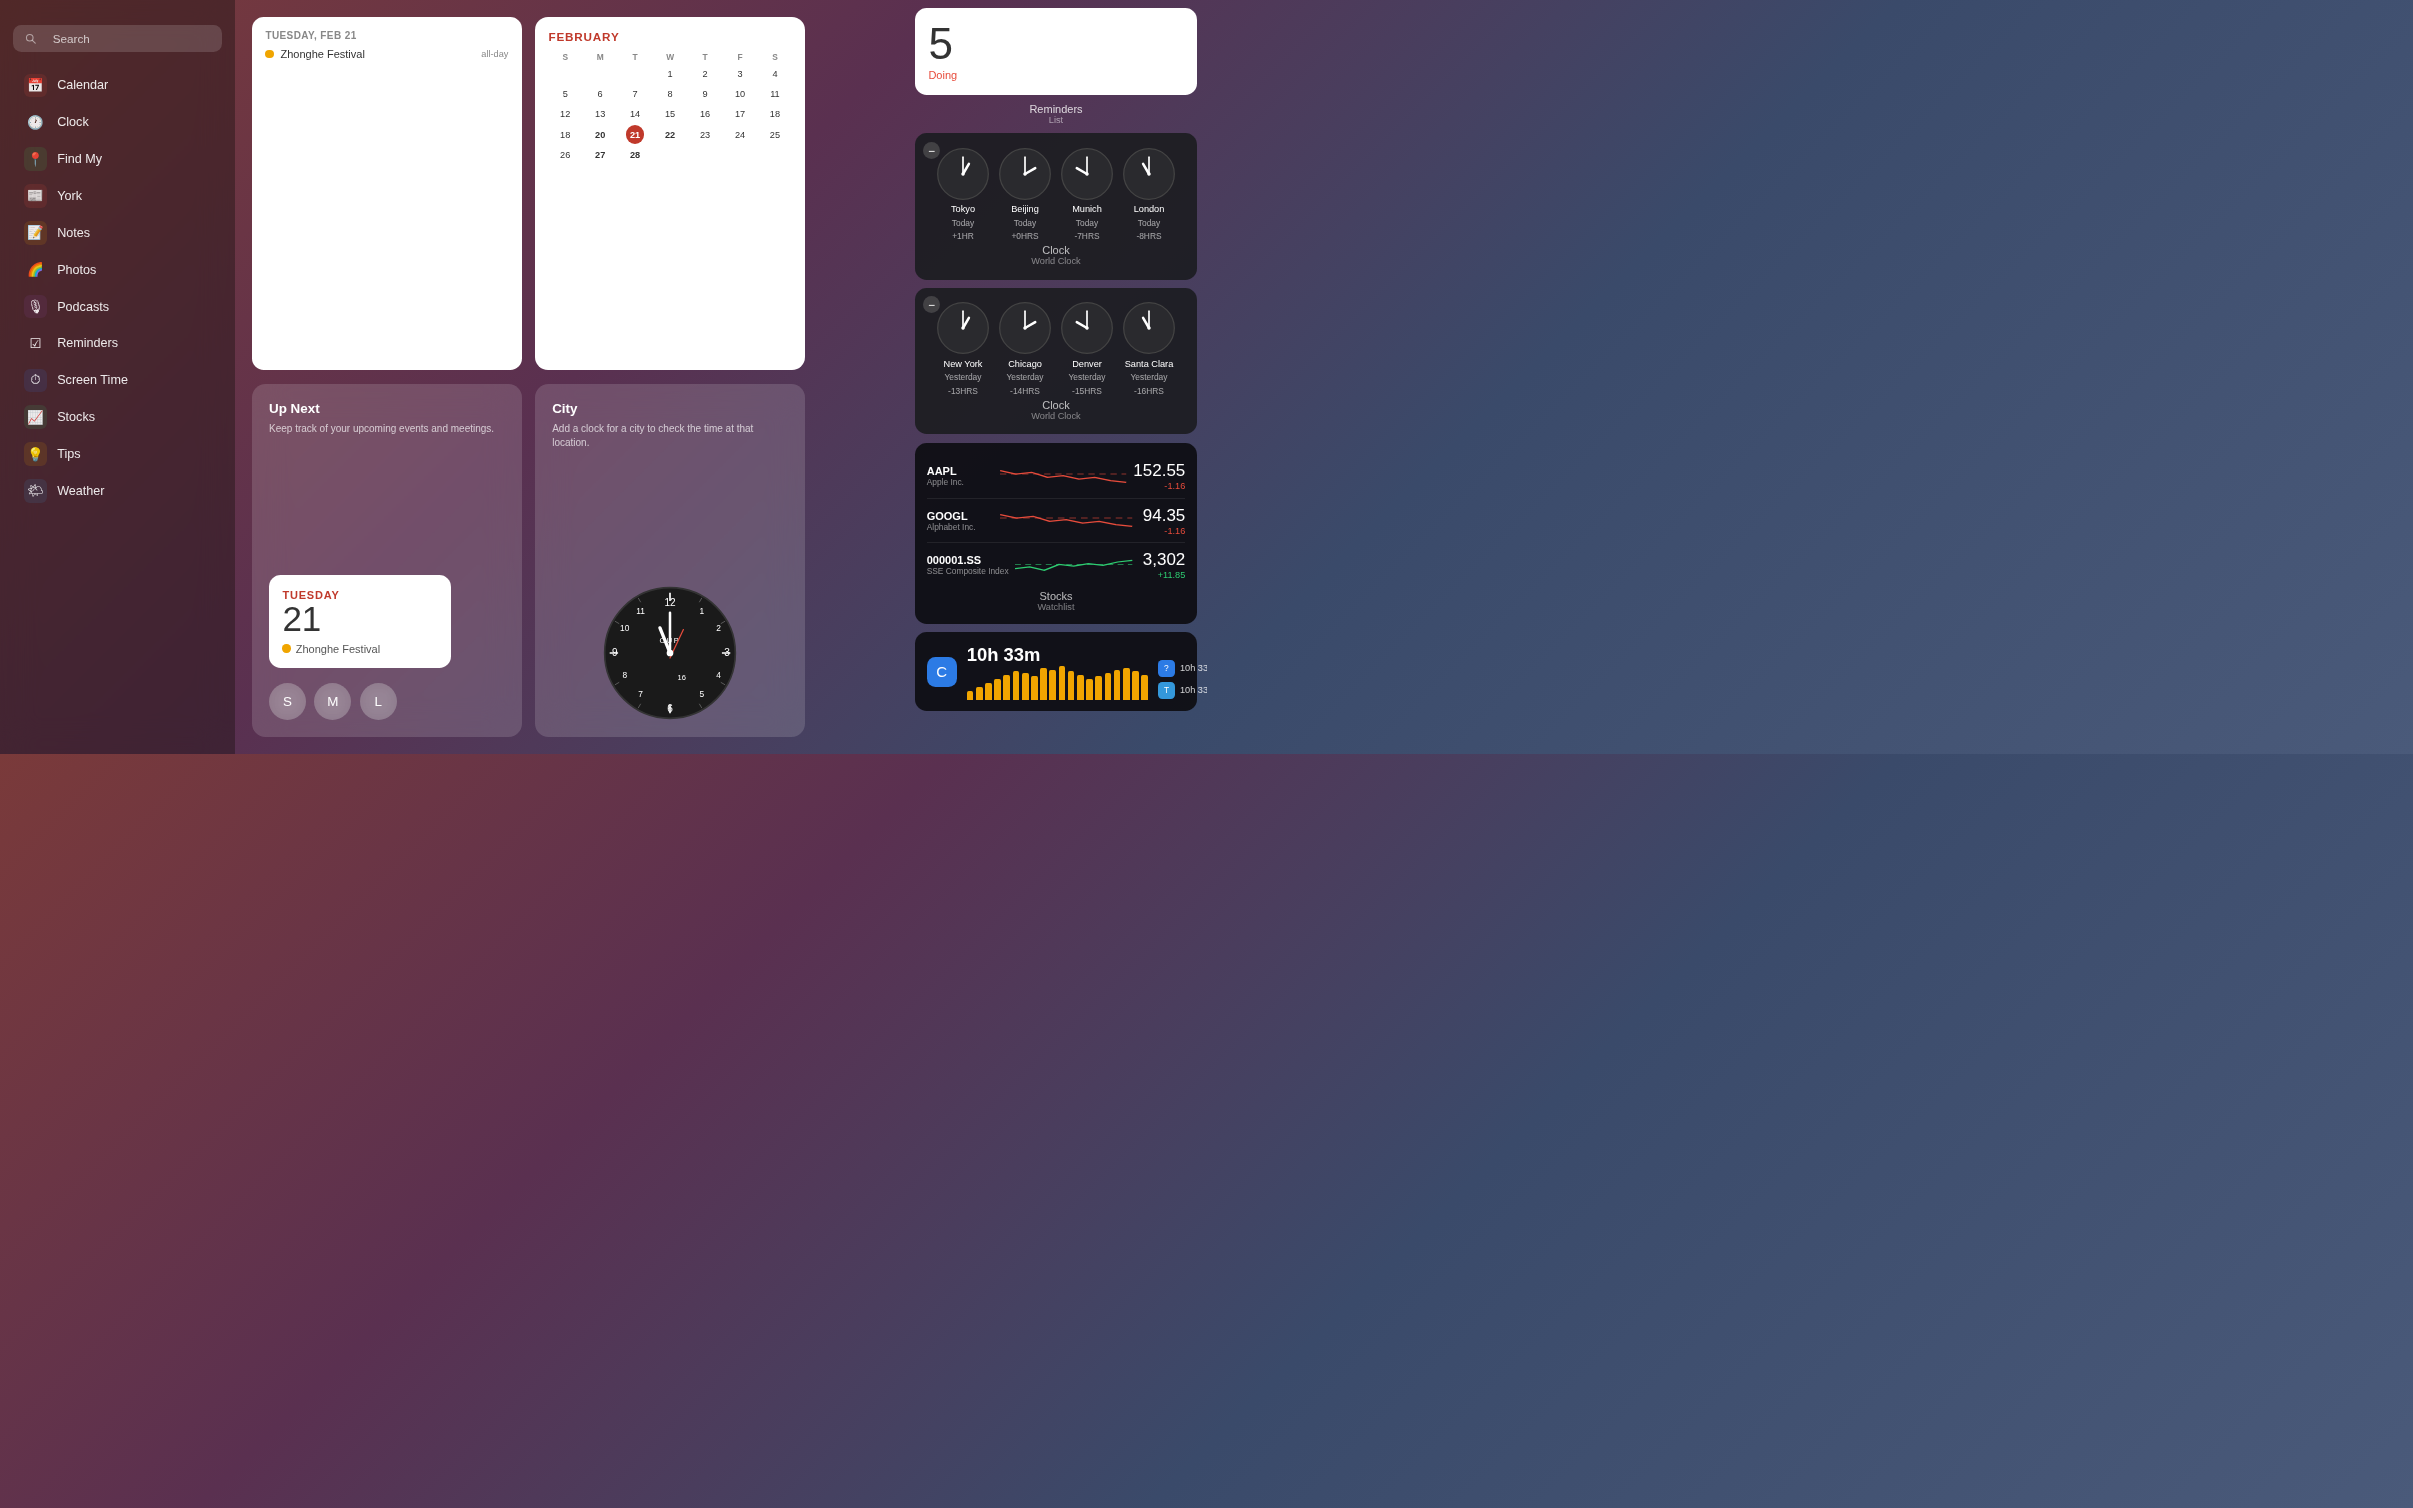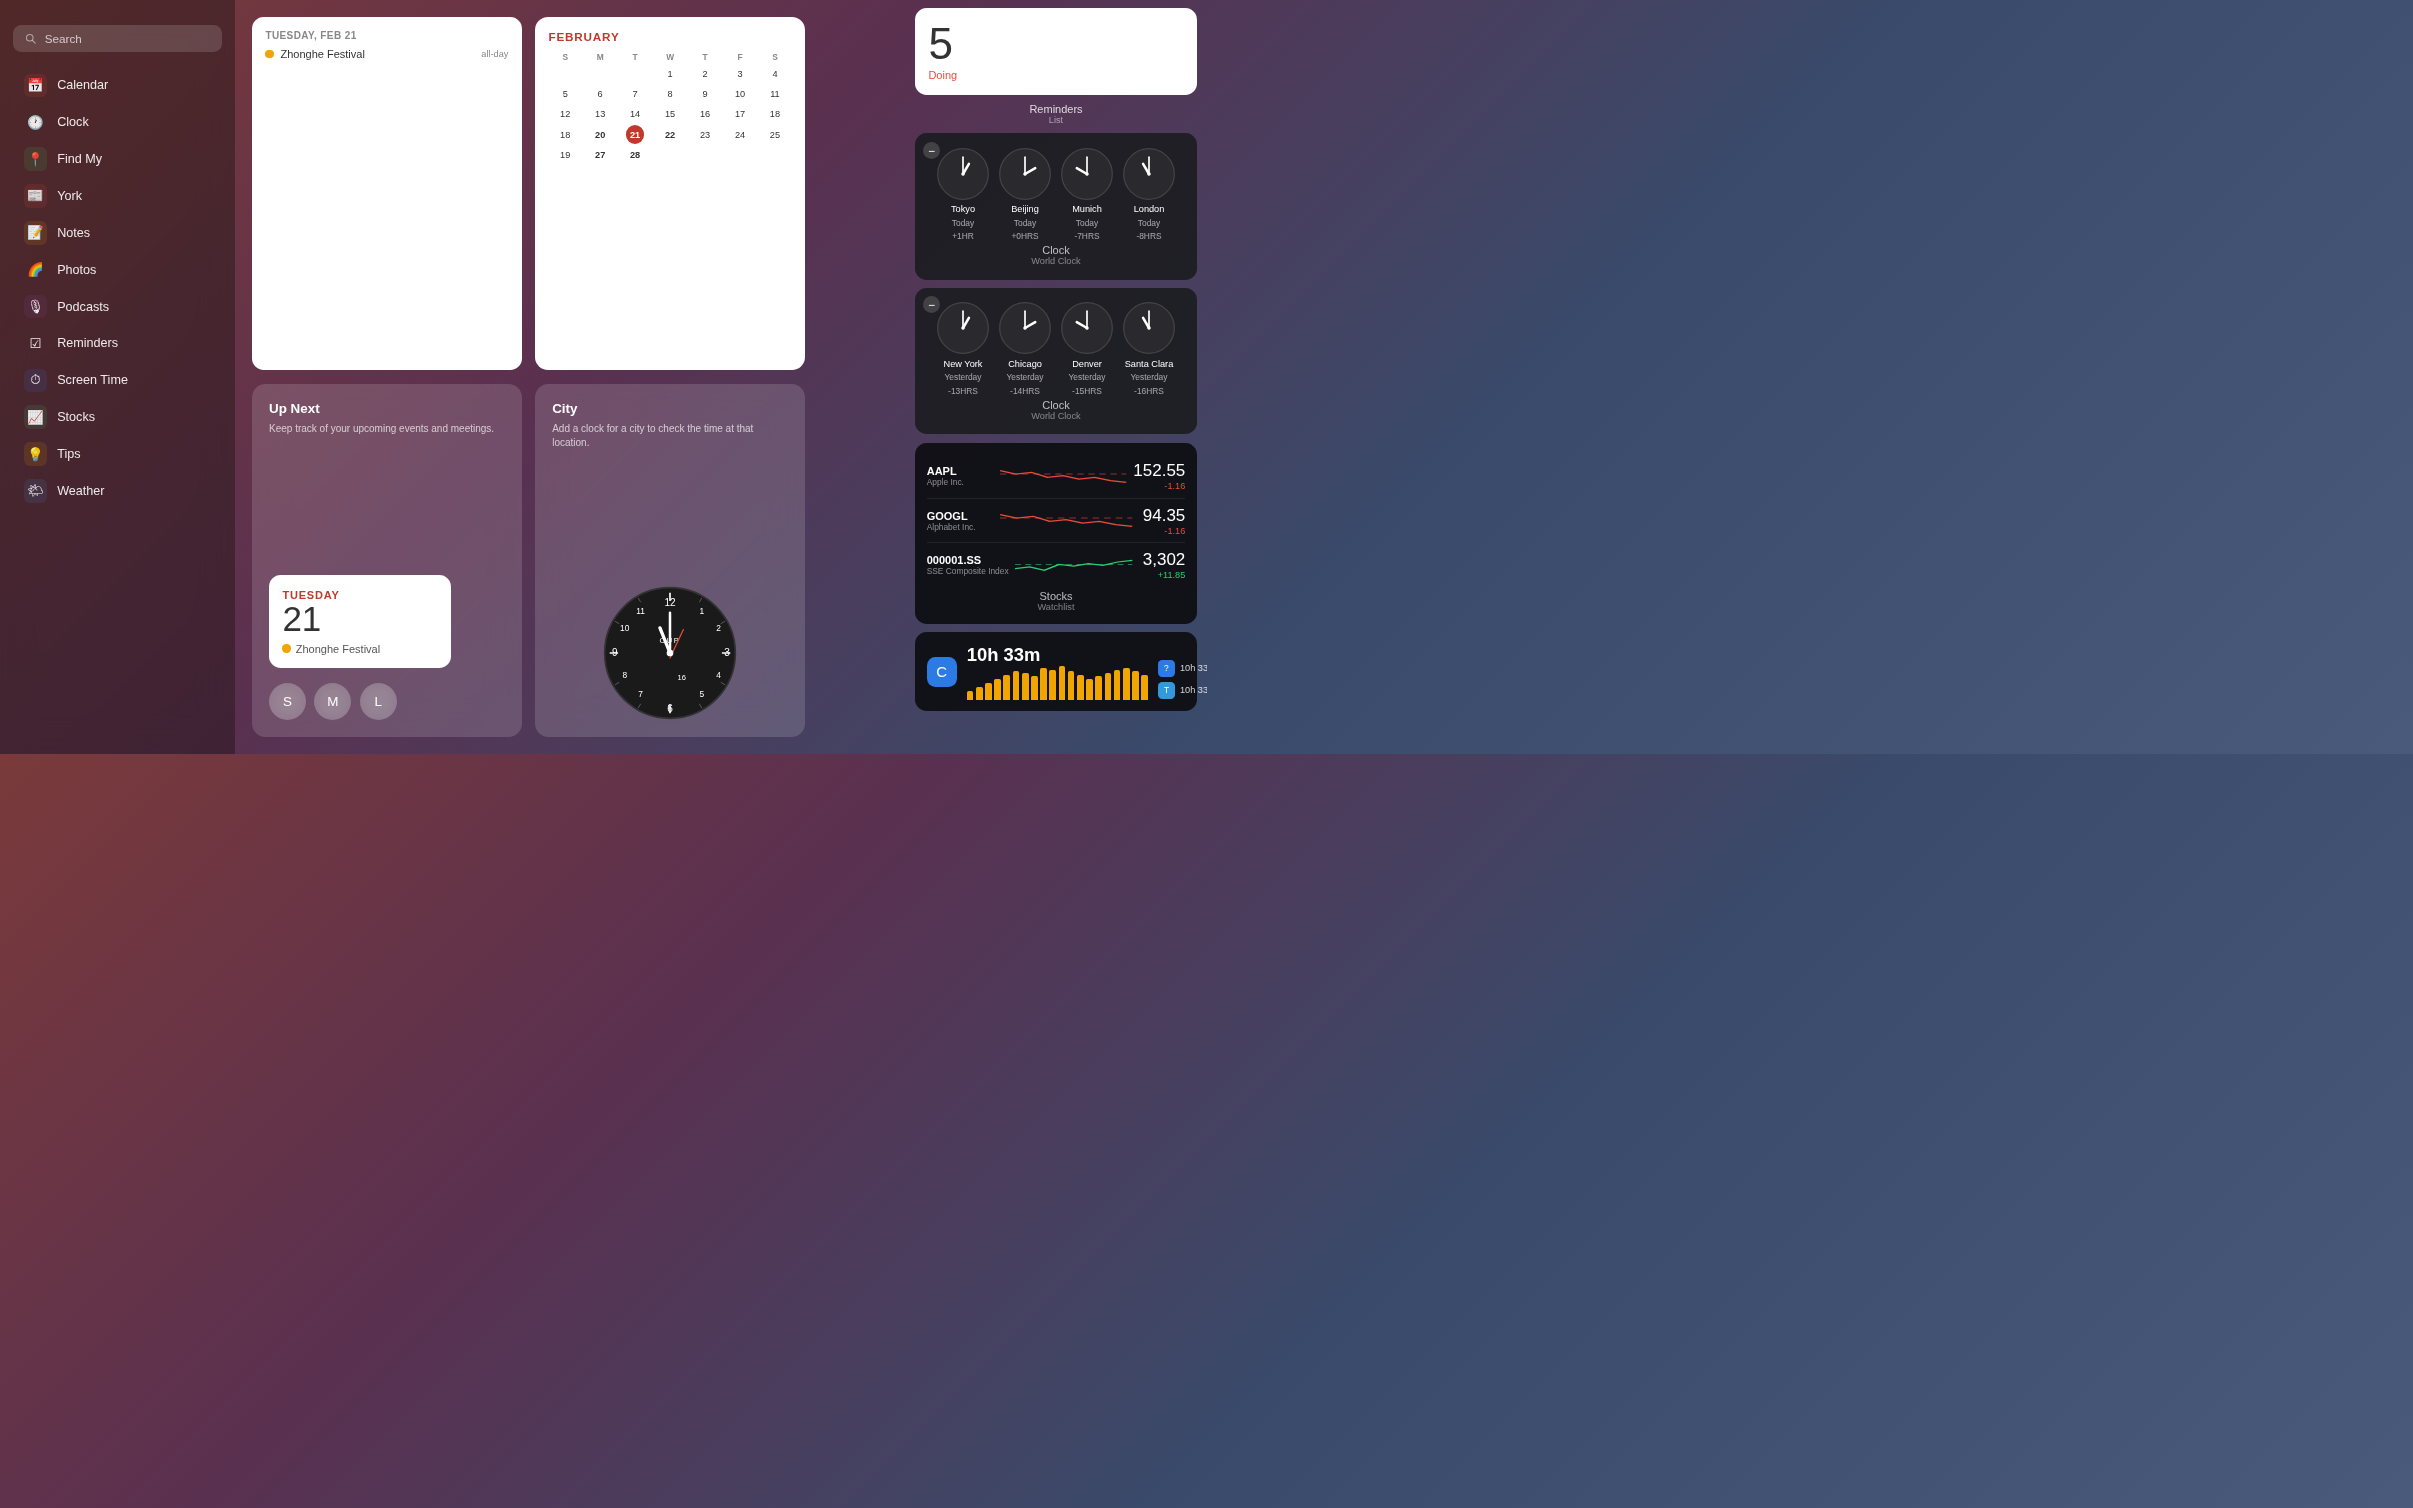--- a/index.html
+++ b/index.html
@@ -24,21 +24,21 @@
       flex-direction: column;
       gap: 1.7px;
     }
     .sidebar-search {
       margin: 8.4px 13.4px 13.4px;
       background: rgba(255,255,255,0.15);
       border-radius: 8.4px;
       padding: 6.7px 11.7px;
       display: flex;
       align-items: center;
-      gap: 8px;
+      gap: 16px;
       color: rgba(255,255,255,0.7);
       font-size: 11.7px;
     }
     .sidebar-search .search-icon-svg { width: 11.7px; height: 11.7px; opacity: 0.7; }
     .sidebar-item {
       display: flex;
       align-items: center;
       gap: 10px;
       padding: 6.7px 17px;
       color: rgba(255,255,255,0.9);
@@ -392,21 +392,21 @@
         <div class="mini-cal-day">16</div>
         <div class="mini-cal-day">17</div>
         <div class="mini-cal-day">18</div>
         <div class="mini-cal-day">18</div>
         <div class="mini-cal-day bold">20</div>
         <div class="mini-cal-day today">21</div>
         <div class="mini-cal-day bold">22</div>
         <div class="mini-cal-day">23</div>
         <div class="mini-cal-day">24</div>
         <div class="mini-cal-day">25</div>
-        <div class="mini-cal-day">19</div>
+        <div class="mini-cal-day">26</div>
         <div class="mini-cal-day bold">27</div>
         <div class="mini-cal-day bold">28</div>
         <div class="mini-cal-day"></div>
         <div class="mini-cal-day"></div>
         <div class="mini-cal-day"></div>
         <div class="mini-cal-day"></div>
       </div>
   </div>
 
   <div class="widget-card upnext-widget">

